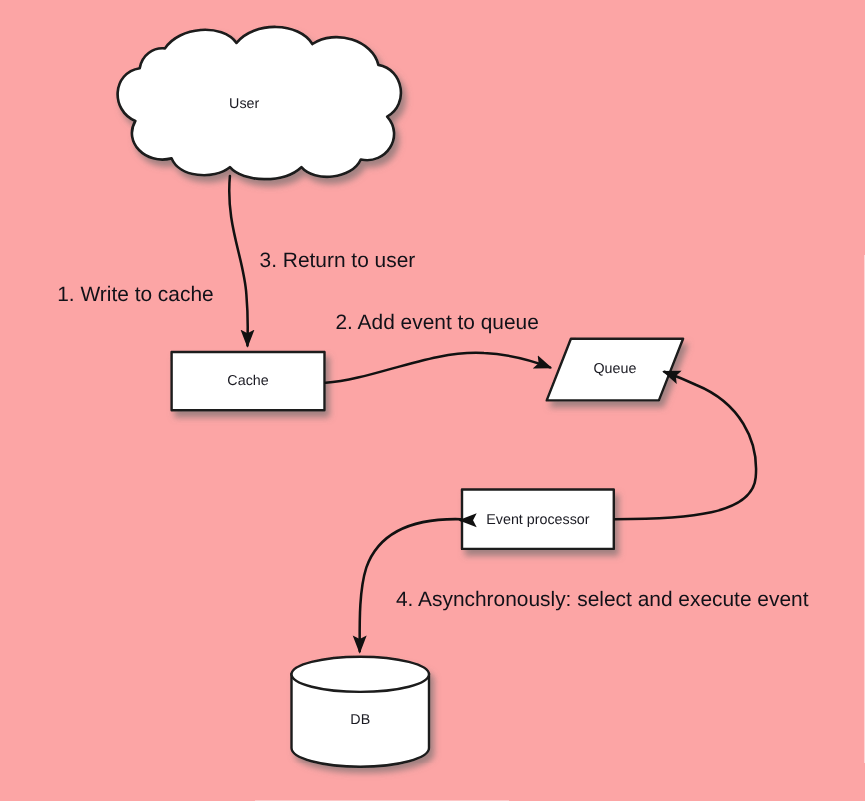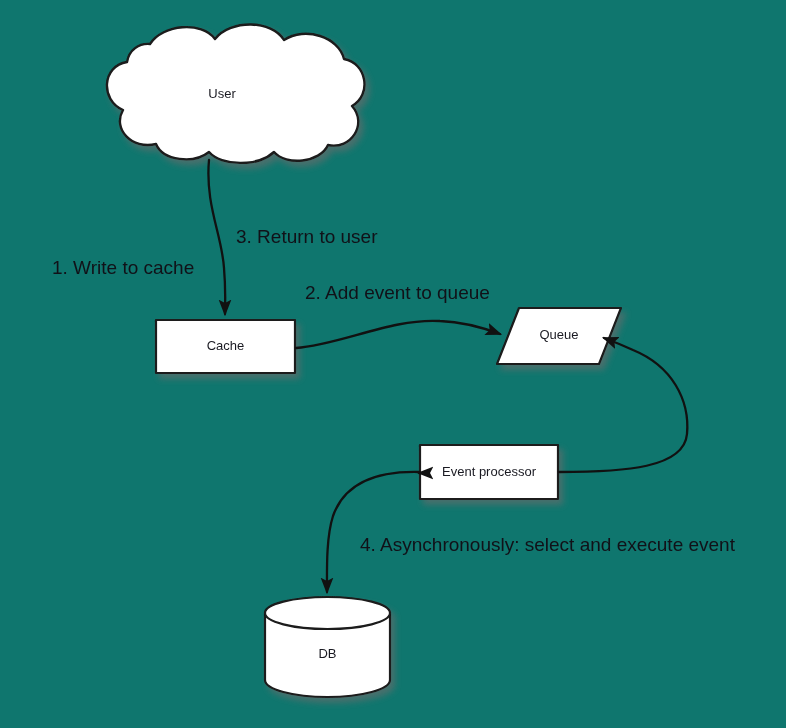--- a/index.html
+++ b/index.html
@@ -11,21 +11,21 @@
   body {
     width: 786px;
     height: 728px;
     font-family: "Liberation Sans", sans-serif;
     overflow: hidden;
   }
   #diagram-root {
     position: relative;
     width: 786px;
     height: 728px;
-    background: #0f766e;
+    background: #fca5a5;
   }
   svg#diagram-canvas {
     position: absolute;
     top: 0;
     left: 0;
     width: 786px;
     height: 728px;
     display: block;
   }
   .node-label {

